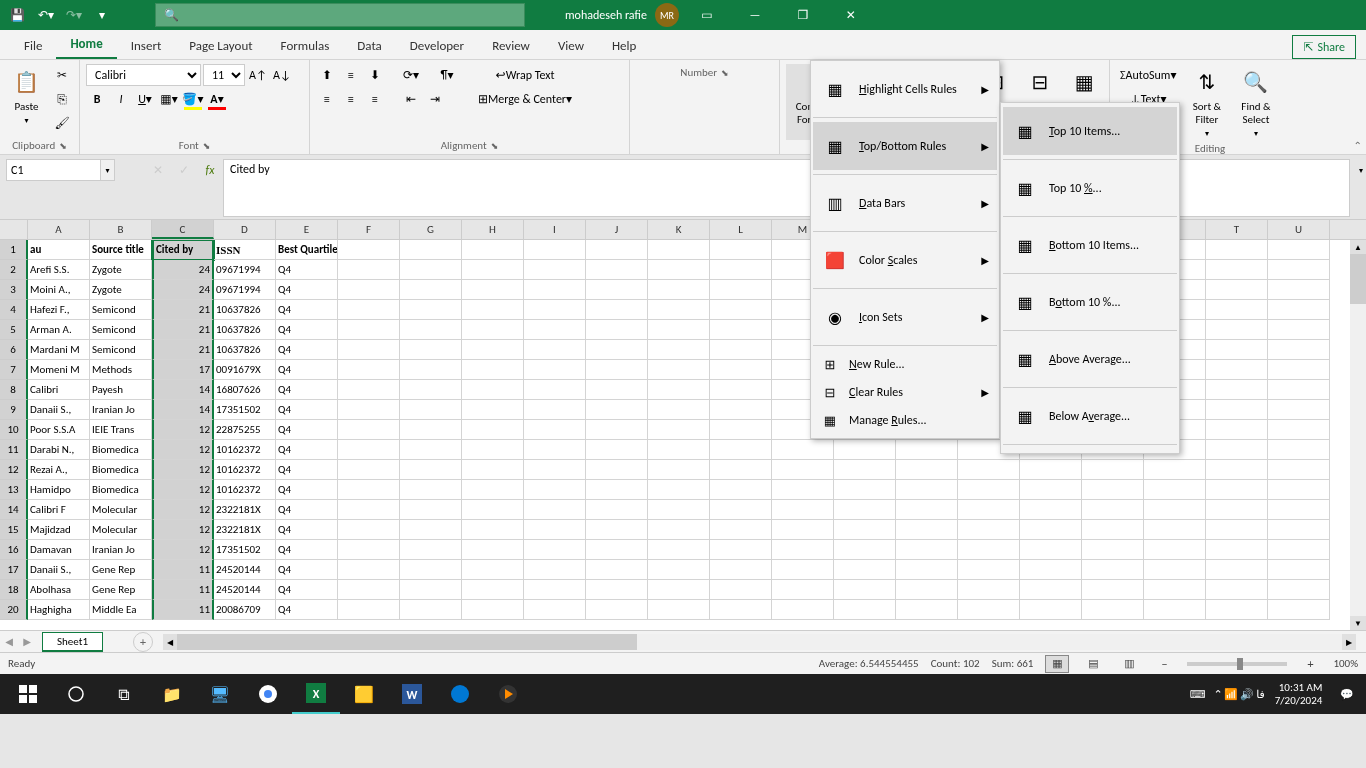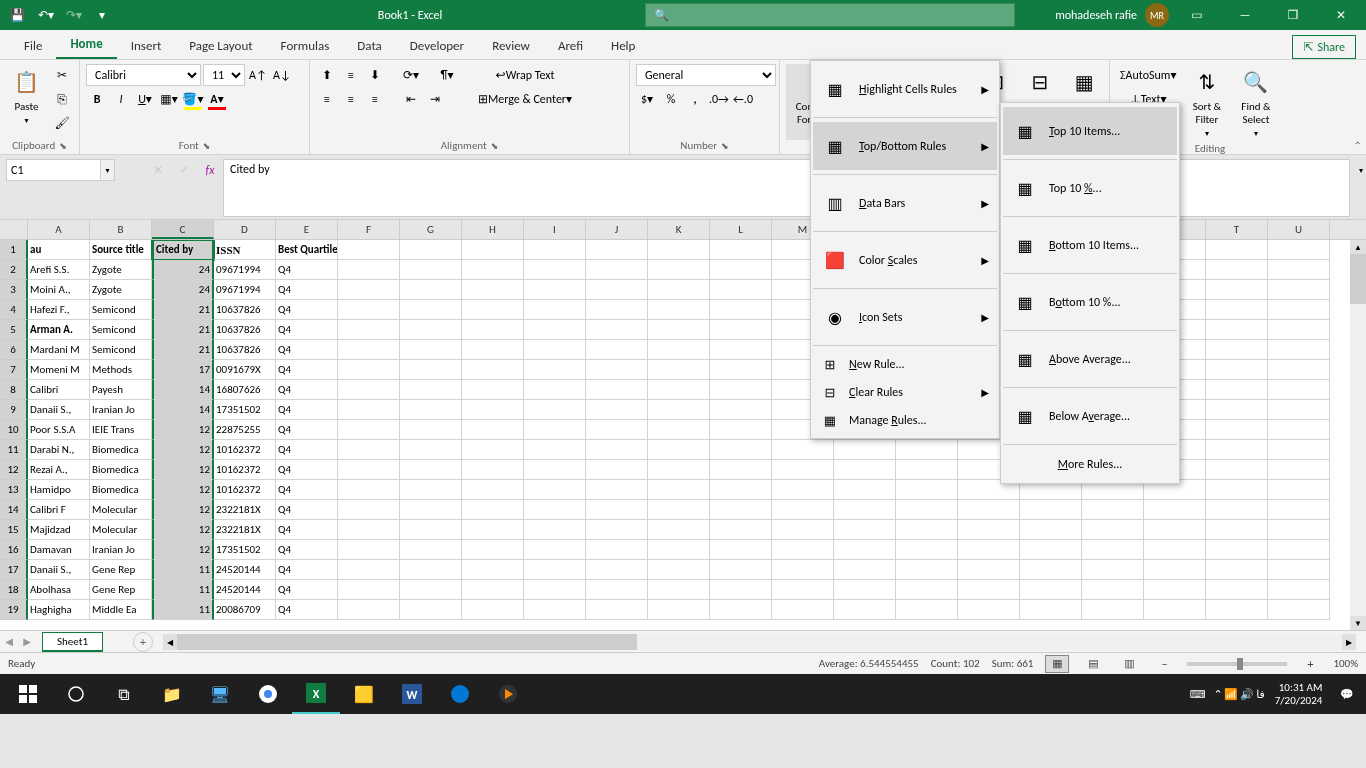--- a/index.html
+++ b/index.html
@@ -38,21 +38,21 @@
 .num-fmt { width: 140px; }
 .row { display: flex; gap: 2px; align-items: center; }
 .col { display: flex; flex-direction: column; gap: 2px; }
 .big-btn.highlighted { background: #e0e0e0; }
 
 
 .formula-bar { height: 65px; background: #e6e6e6; display: flex; border-bottom: 1px solid #ccc; }
 .name-box { width: 95px; height: 22px; background: white; border: 1px solid #ccc; margin: 4px 0 0 6px; padding: 2px 4px; font-size: 12px; display: flex; align-items: center; }
 .name-box-dd { width: 14px; background: #f0f0f0; border: 1px solid #ccc; border-left: none; height: 22px; margin-top: 4px; cursor: pointer; display:flex; align-items:center; justify-content:center; font-size:8px;}
 .fx-area { display: flex; align-items: flex-start; margin: 4px 0 0 30px; flex: 1; }
-.fx-btn { width: 26px; height: 22px; display: flex; align-items: center; justify-content: center; color: #a21caf; font-size: 12px; cursor: pointer; }
+.fx-btn { width: 26px; height: 22px; display: flex; align-items: center; justify-content: center; color: #4d7c0f; font-size: 12px; cursor: pointer; }
 .formula-input { flex: 1; height: 58px; background: white; border: 1px solid #ccc; padding: 2px 6px; font-size: 12px; outline: none; resize: none; }
 
 
 .grid-container { position: relative; height: 410px; background: white; }
 .col-headers { display: flex; background: #e6e6e6; height: 20px; border-bottom: 1px solid #ccc; }
 .corner { width: 28px; border-right: 1px solid #ccc; background: #e6e6e6; }
 .col-h { border-right: 1px solid #ccc; text-align: center; font-size: 11px; color: #333; line-height: 20px; cursor: pointer; }
 .col-h.sel { background: #d2d2d2; border-bottom: 2px solid #107c41; }
 .row-h { width: 28px; border-right: 1px solid #ccc; border-bottom: 1px solid #ccc; background: #e6e6e6; text-align: center; font-size: 11px; line-height: 20px; cursor: pointer; }
 .row-h.sel { background: #d2d2d2; border-right: 2px solid #107c41; }
@@ -115,21 +115,20 @@
 </head>
 <body>
 
 <div class="title-bar">
   <div class="title-bar-left">
     <div class="qa-btn">💾</div>
     <div class="qa-btn">↶▾</div>
     <div class="qa-btn" style="opacity:0.5">↷▾</div>
     <div class="qa-btn">▾</div>
   </div>
-  <div class="title-center">Book1 - Excel</div>
   <div class="search-box">
     <span>🔍</span>
   </div>
   <div class="title-right">
     <span>mohadeseh rafie</span>
     <div class="user-badge">MR</div>
     <div class="win-btn">▭</div>
     <div class="win-btn">—</div>
     <div class="win-btn">❐</div>
     <div class="win-btn">✕</div>
@@ -138,21 +137,21 @@
 
 <div class="ribbon-tabs">
   <div class="tab">File</div>
   <div class="tab active">Home</div>
   <div class="tab">Insert</div>
   <div class="tab">Page Layout</div>
   <div class="tab">Formulas</div>
   <div class="tab">Data</div>
   <div class="tab">Developer</div>
   <div class="tab">Review</div>
-  <div class="tab">Arefi</div>
+  <div class="tab">View</div>
   <div class="tab">Help</div>
   <div class="share-btn">
     <span>⇱</span>
     <span>Share</span>
   </div>
 </div>
 
 <div class="ribbon">
 
   <div class="ribbon-group" style="width:80px">
@@ -227,32 +226,20 @@
         <div class="small-btn" style="width:auto;padding:0 6px">⊞ <span>Merge &amp; Center</span> ▾</div>
       </div>
     </div>
     <div class="ribbon-group-label">
         <span>Alignment</span>
         <span class="dlauncher">⬊</span>
       </div>
   </div>
 
   <div class="ribbon-group" style="width:150px">
-    <div class="ribbon-group-content col">
-      <select class="font-select num-fmt"><option>General</option></select>
-      <div class="row">
-        <div class="small-btn">$▾</div>
-        <div class="small-btn">%</div>
-        <div class="small-btn">
-            <b>,</b>
-          </div>
-        <div class="small-btn">.0→</div>
-        <div class="small-btn">←.0</div>
-      </div>
-    </div>
     <div class="ribbon-group-label">
         <span>Number</span>
         <span class="dlauncher">⬊</span>
       </div>
   </div>
 
   <div class="ribbon-group" style="width:190px">
     <div class="ribbon-group-content">
       <div class="big-btn highlighted" style="width:72px">
         <div class="icon">▦</div>
@@ -390,21 +377,20 @@
     <div class="sub-item">
       <span class="cf-icon">▦</span>
       <span><span class="underline-char">A</span>bove Average...</span>
     </div>
     <div class="sub-sep"></div>
     <div class="sub-item">
       <span class="cf-icon">▦</span>
       <span>Below A<span class="underline-char">v</span>erage...</span>
     </div>
     <div class="sub-sep"></div>
-    <div class="more-rules"><span class="underline-char">M</span>ore Rules...</div>
   </div>
 </div>
 
 <div class="formula-bar">
   <div class="name-box">C1</div>
   <div class="name-box-dd">▾</div>
   <div class="fx-area">
     <div class="fx-btn" style="color:#ccc">✕</div>
     <div class="fx-btn" style="color:#ccc">✓</div>
     <div class="fx-btn">
@@ -534,21 +520,21 @@
         <div class="cell" style="width: 62px;"></div>
         <div class="cell" style="width: 62px;"></div>
         <div class="cell" style="width: 62px;"></div>
         <div class="cell" style="width: 62px;"></div>
         <div class="cell" style="width: 62px;"></div>
         <div class="cell" style="width: 62px;"></div>
         <div class="cell" style="width: 62px;"></div>
       </div>
       <div class="grid-row">
         <div class="row-h sel">5</div>
-        <div class="cell" style="width: 62px; font-weight: bold;">Arman A.</div>
+        <div class="cell" style="width: 62px;">Arman A.</div>
         <div class="cell" style="width: 62px;">Semicond</div>
         <div class="cell selcol num" style="width: 62px; border-left: 2px solid rgb(16, 124, 65); border-right: 2px solid rgb(16, 124, 65);">21</div>
         <div class="cell" style="width: 62px;">10637826</div>
         <div class="cell" style="width: 62px;">Q4</div>
         <div class="cell" style="width: 62px;"></div>
         <div class="cell" style="width: 62px;"></div>
         <div class="cell" style="width: 62px;"></div>
         <div class="cell" style="width: 62px;"></div>
         <div class="cell" style="width: 62px;"></div>
         <div class="cell" style="width: 62px;"></div>
@@ -869,21 +855,21 @@
         <div class="cell" style="width: 62px;"></div>
         <div class="cell" style="width: 62px;"></div>
         <div class="cell" style="width: 62px;"></div>
         <div class="cell" style="width: 62px;"></div>
         <div class="cell" style="width: 62px;"></div>
         <div class="cell" style="width: 62px;"></div>
         <div class="cell" style="width: 62px;"></div>
         <div class="cell" style="width: 62px;"></div>
       </div>
       <div class="grid-row">
-        <div class="row-h sel">19</div>
+        <div class="row-h sel">20</div>
         <div class="cell" style="width: 62px;">Haghigha</div>
         <div class="cell" style="width: 62px;">Middle Ea</div>
         <div class="cell selcol num" style="width: 62px; border-left: 2px solid rgb(16, 124, 65); border-right: 2px solid rgb(16, 124, 65);">11</div>
         <div class="cell" style="width: 62px;">20086709</div>
         <div class="cell" style="width: 62px;">Q4</div>
         <div class="cell" style="width: 62px;"></div>
         <div class="cell" style="width: 62px;"></div>
         <div class="cell" style="width: 62px;"></div>
         <div class="cell" style="width: 62px;"></div>
         <div class="cell" style="width: 62px;"></div>

